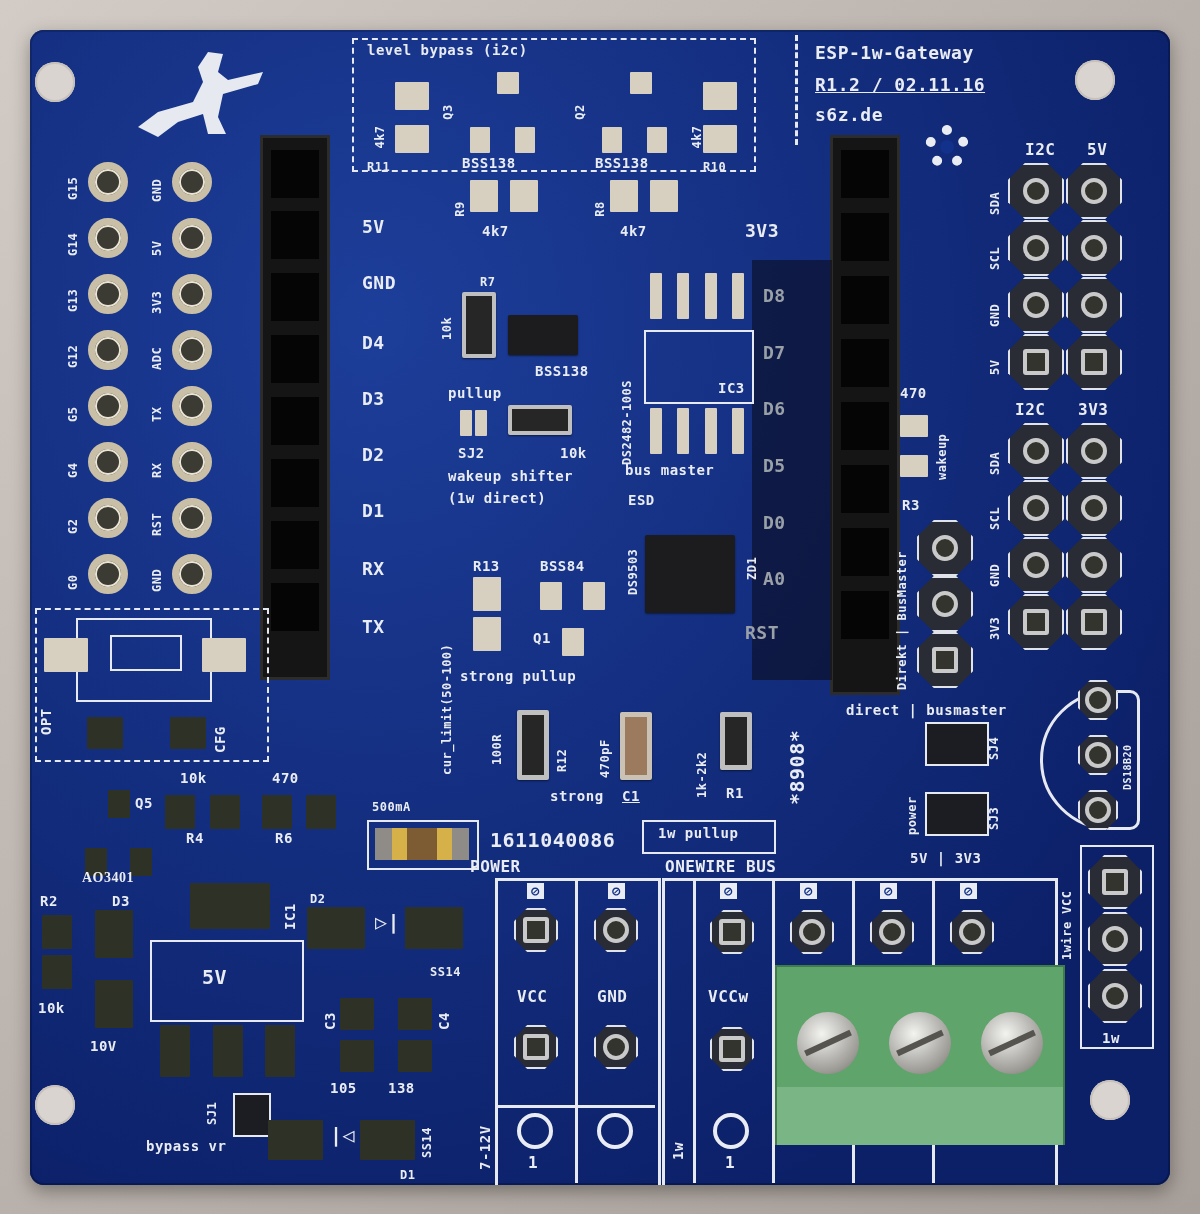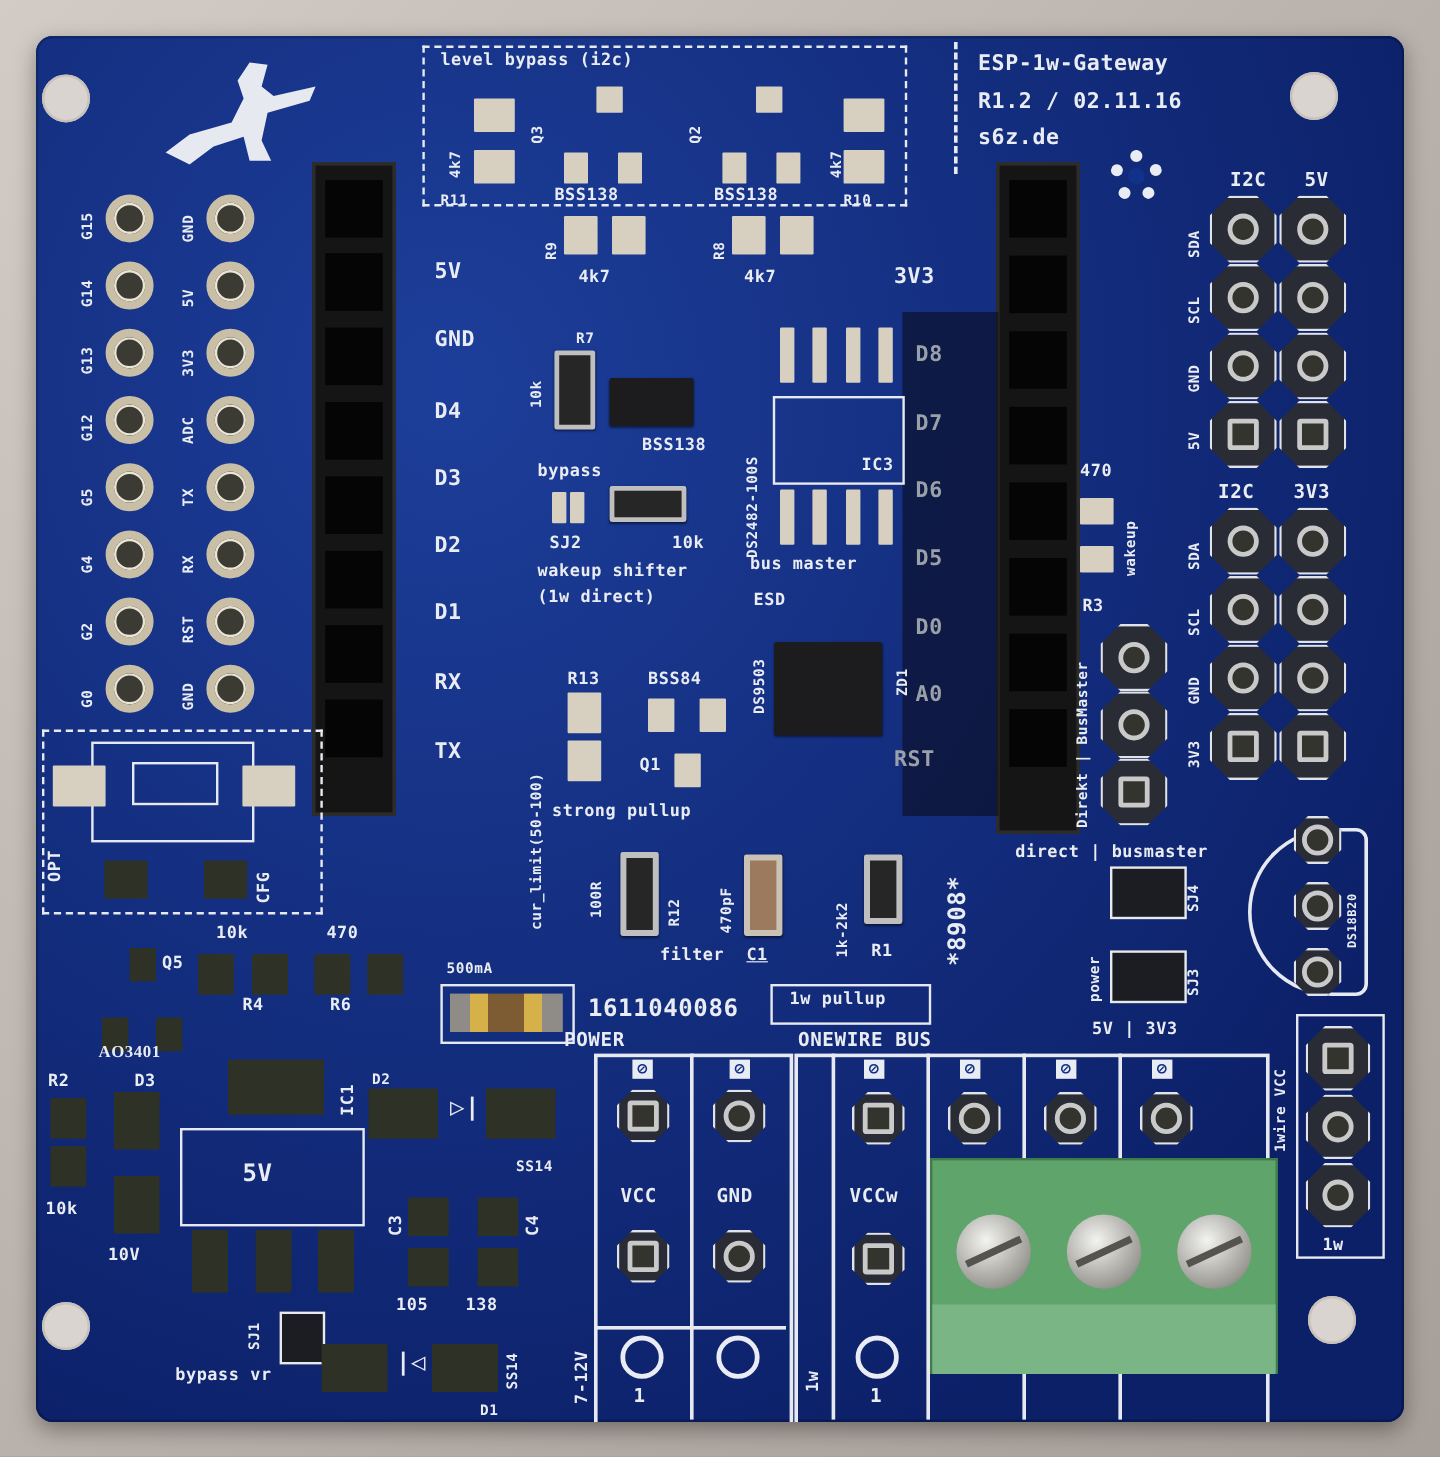--- a/index.html
+++ b/index.html
@@ -43,21 +43,21 @@
   <div class="hole" style="left:1045px;top:30px;width:40px;height:40px;"></div>
   <div class="hole" style="left:5px;top:1055px;width:40px;height:40px;"></div>
   <div class="hole" style="left:1060px;top:1050px;width:40px;height:40px;"></div>
 
   <svg class="abs" style="left:88px;top:12px;" width="150" height="100" viewBox="0 0 150 100">
     <path d="M20 85 L40 70 L75 60 L85 40 L80 25 L90 10 L105 12 L100 30 L110 38 L145 30 L140 42 L105 52 L100 75 L108 92 L90 92 L85 72 L60 80 L40 95 Z" fill="#e6e9ef"></path>
   </svg>
 
   <div class="dash-v" style="left:765px;top:5px;height:110px;"></div>
   <div class="silk s18" style="left:785px;top:12px;">ESP-1w-Gateway</div>
-  <div class="silk s18" style="left:785px;top:44px;">R1.2 / 02.11.16</div>
+  <div class="silk s18" style="left:785px;top:44px;text-decoration:underline;">R1.2 / 02.11.16</div>
   <div class="silk s18" style="left:785px;top:74px;">s6z.de</div>
   <div class="gear" style="left:895px;top:95px;"></div>
 
   <div class="line" style="left:322px;top:8px;width:400px;height:130px;border-style:dashed;"></div>
   <div class="silk s14" style="left:337px;top:12px;">level bypass (i2c)</div>
   <div class="smd" style="left:365px;top:52px;width:34px;height:28px;"></div>
   <div class="smd" style="left:365px;top:95px;width:34px;height:28px;"></div>
   <div class="silk s12" style="left:337px;top:130px;">R11</div>
   <div class="silk s12" style="left:338px;top:100px;transform:rotate(-90deg);">4k7</div>
   <div class="smd" style="left:467px;top:42px;width:22px;height:22px;"></div>
@@ -161,21 +161,21 @@
     <div class="silk s18" style="left:733px;top:482px;color:#9aa0a8;">D0</div>
     <div class="silk s18" style="left:733px;top:538px;color:#9aa0a8;">A0</div>
     <div class="silk s18" style="left:715px;top:592px;color:#9aa0a8;">RST</div>
   </div>
 
   <div class="silk s12" style="left:450px;top:245px;">R7</div>
   <div class="chip" style="left:432px;top:262px;width:34px;height:66px;background:#262626;border:4px solid #bfbfbf;box-sizing:border-box;"></div>
   <div class="silk s12" style="left:410px;top:310px;transform:rotate(-90deg);transform-origin:left top;">10k</div>
   <div class="chip" style="left:478px;top:285px;width:70px;height:40px;"></div>
   <div class="silk s14" style="left:505px;top:333px;">BSS138</div>
-  <div class="silk s14" style="left:418px;top:355px;">bypass</div>
+  <div class="silk s14" style="left:418px;top:355px;">pullup</div>
   <div class="smd" style="left:430px;top:380px;width:12px;height:26px;"></div>
   <div class="smd" style="left:445px;top:380px;width:12px;height:26px;"></div>
   <div class="silk s14" style="left:428px;top:415px;">SJ2</div>
   <div class="chip" style="left:478px;top:375px;width:64px;height:30px;background:#262626;border:4px solid #bfbfbf;box-sizing:border-box;"></div>
   <div class="silk s14" style="left:530px;top:415px;">10k</div>
   <div class="silk s14" style="left:418px;top:438px;">wakeup shifter</div>
   <div class="silk s14" style="left:418px;top:460px;">(1w direct)</div>
 
   <div class="smd" style="left:620px;top:243px;width:12px;height:46px;"></div>
   <div class="smd" style="left:647px;top:243px;width:12px;height:46px;"></div>
@@ -203,21 +203,21 @@
   <div class="smd" style="left:532px;top:598px;width:22px;height:28px;"></div>
   <div class="silk s14" style="left:503px;top:600px;">Q1</div>
   <div class="silk s14" style="left:430px;top:638px;">strong pullup</div>
   <div class="silk s12" style="left:410px;top:745px;transform:rotate(-90deg);transform-origin:left top;">cur_limit(50-100)</div>
   <div class="chip" style="left:487px;top:680px;width:32px;height:70px;background:#262626;border:5px solid #bfbfbf;box-sizing:border-box;"></div>
   <div class="silk s12" style="left:460px;top:735px;transform:rotate(-90deg);transform-origin:left top;">100R</div>
   <div class="silk s12" style="left:525px;top:742px;transform:rotate(-90deg);transform-origin:left top;">R12</div>
   <div class="chip" style="left:590px;top:682px;width:32px;height:68px;background:#9b7a5e;border:5px solid #c9c2b5;box-sizing:border-box;"></div>
   <div class="silk s12" style="left:568px;top:748px;transform:rotate(-90deg);transform-origin:left top;">470pF</div>
   <div class="silk s14" style="left:592px;top:758px;text-decoration:underline;">C1</div>
-  <div class="silk s14" style="left:520px;top:758px;">filter</div>
+  <div class="silk s14" style="left:520px;top:758px;">strong</div>
   <div class="chip" style="left:690px;top:682px;width:32px;height:58px;background:#262626;border:5px solid #bfbfbf;box-sizing:border-box;"></div>
   <div class="silk s12" style="left:665px;top:768px;transform:rotate(-90deg);transform-origin:left top;">1k-2k2</div>
   <div class="silk s14" style="left:696px;top:755px;">R1</div>
   <div class="line" style="left:612px;top:790px;width:130px;height:30px;"></div>
   <div class="silk s14" style="left:628px;top:795px;">1w pullup</div>
 
   <div class="silk s12" style="left:342px;top:770px;">500mA</div>
   <div class="line" style="left:337px;top:790px;width:108px;height:46px;"></div>
   <div class="abs" style="left:345px;top:798px;width:94px;height:32px;background:linear-gradient(90deg,#8f8b86 0 18%,#d6b14a 18% 34%,#7d5b33 34% 66%,#d6b14a 66% 82%,#8f8b86 82%);"></div>
   <div class="silk s20" style="left:460px;top:798px;">1611040086</div>
@@ -295,21 +295,21 @@
   <div class="smd" style="left:14px;top:608px;width:44px;height:34px;"></div>
   <div class="smd" style="left:172px;top:608px;width:44px;height:34px;"></div>
   <div class="line" style="left:80px;top:605px;width:68px;height:32px;"></div>
   <div class="smd-dark" style="left:57px;top:687px;width:36px;height:32px;"></div>
   <div class="smd-dark" style="left:140px;top:687px;width:36px;height:32px;"></div>
   <div class="silk s14" style="left:182px;top:723px;transform:rotate(-90deg);transform-origin:left top;">CFG</div>
 
   <div class="silk s14" style="left:150px;top:740px;">10k</div>
   <div class="smd-dark" style="left:135px;top:765px;width:30px;height:34px;"></div>
   <div class="smd-dark" style="left:180px;top:765px;width:30px;height:34px;"></div>
-  <div class="silk s14" style="left:172px;top:800px;text-align:right;">R4</div>
+  <div class="silk s14" style="left:156px;top:800px;text-align:right;">R4</div>
   <div class="silk s14" style="left:242px;top:740px;">470</div>
   <div class="smd-dark" style="left:232px;top:765px;width:30px;height:34px;"></div>
   <div class="smd-dark" style="left:276px;top:765px;width:30px;height:34px;"></div>
   <div class="silk s14" style="left:245px;top:800px;">R6</div>
 
   <div class="silk s14" style="left:105px;top:765px;">Q5</div>
   <div class="smd-dark" style="left:78px;top:760px;width:22px;height:28px;"></div>
   <div class="smd-dark" style="left:55px;top:818px;width:22px;height:28px;"></div>
   <div class="smd-dark" style="left:100px;top:818px;width:22px;height:28px;"></div>
   <div class="silk s14" style="left:52px;top:840px;font-family:Liberation Serif, serif;">AO3401</div>

